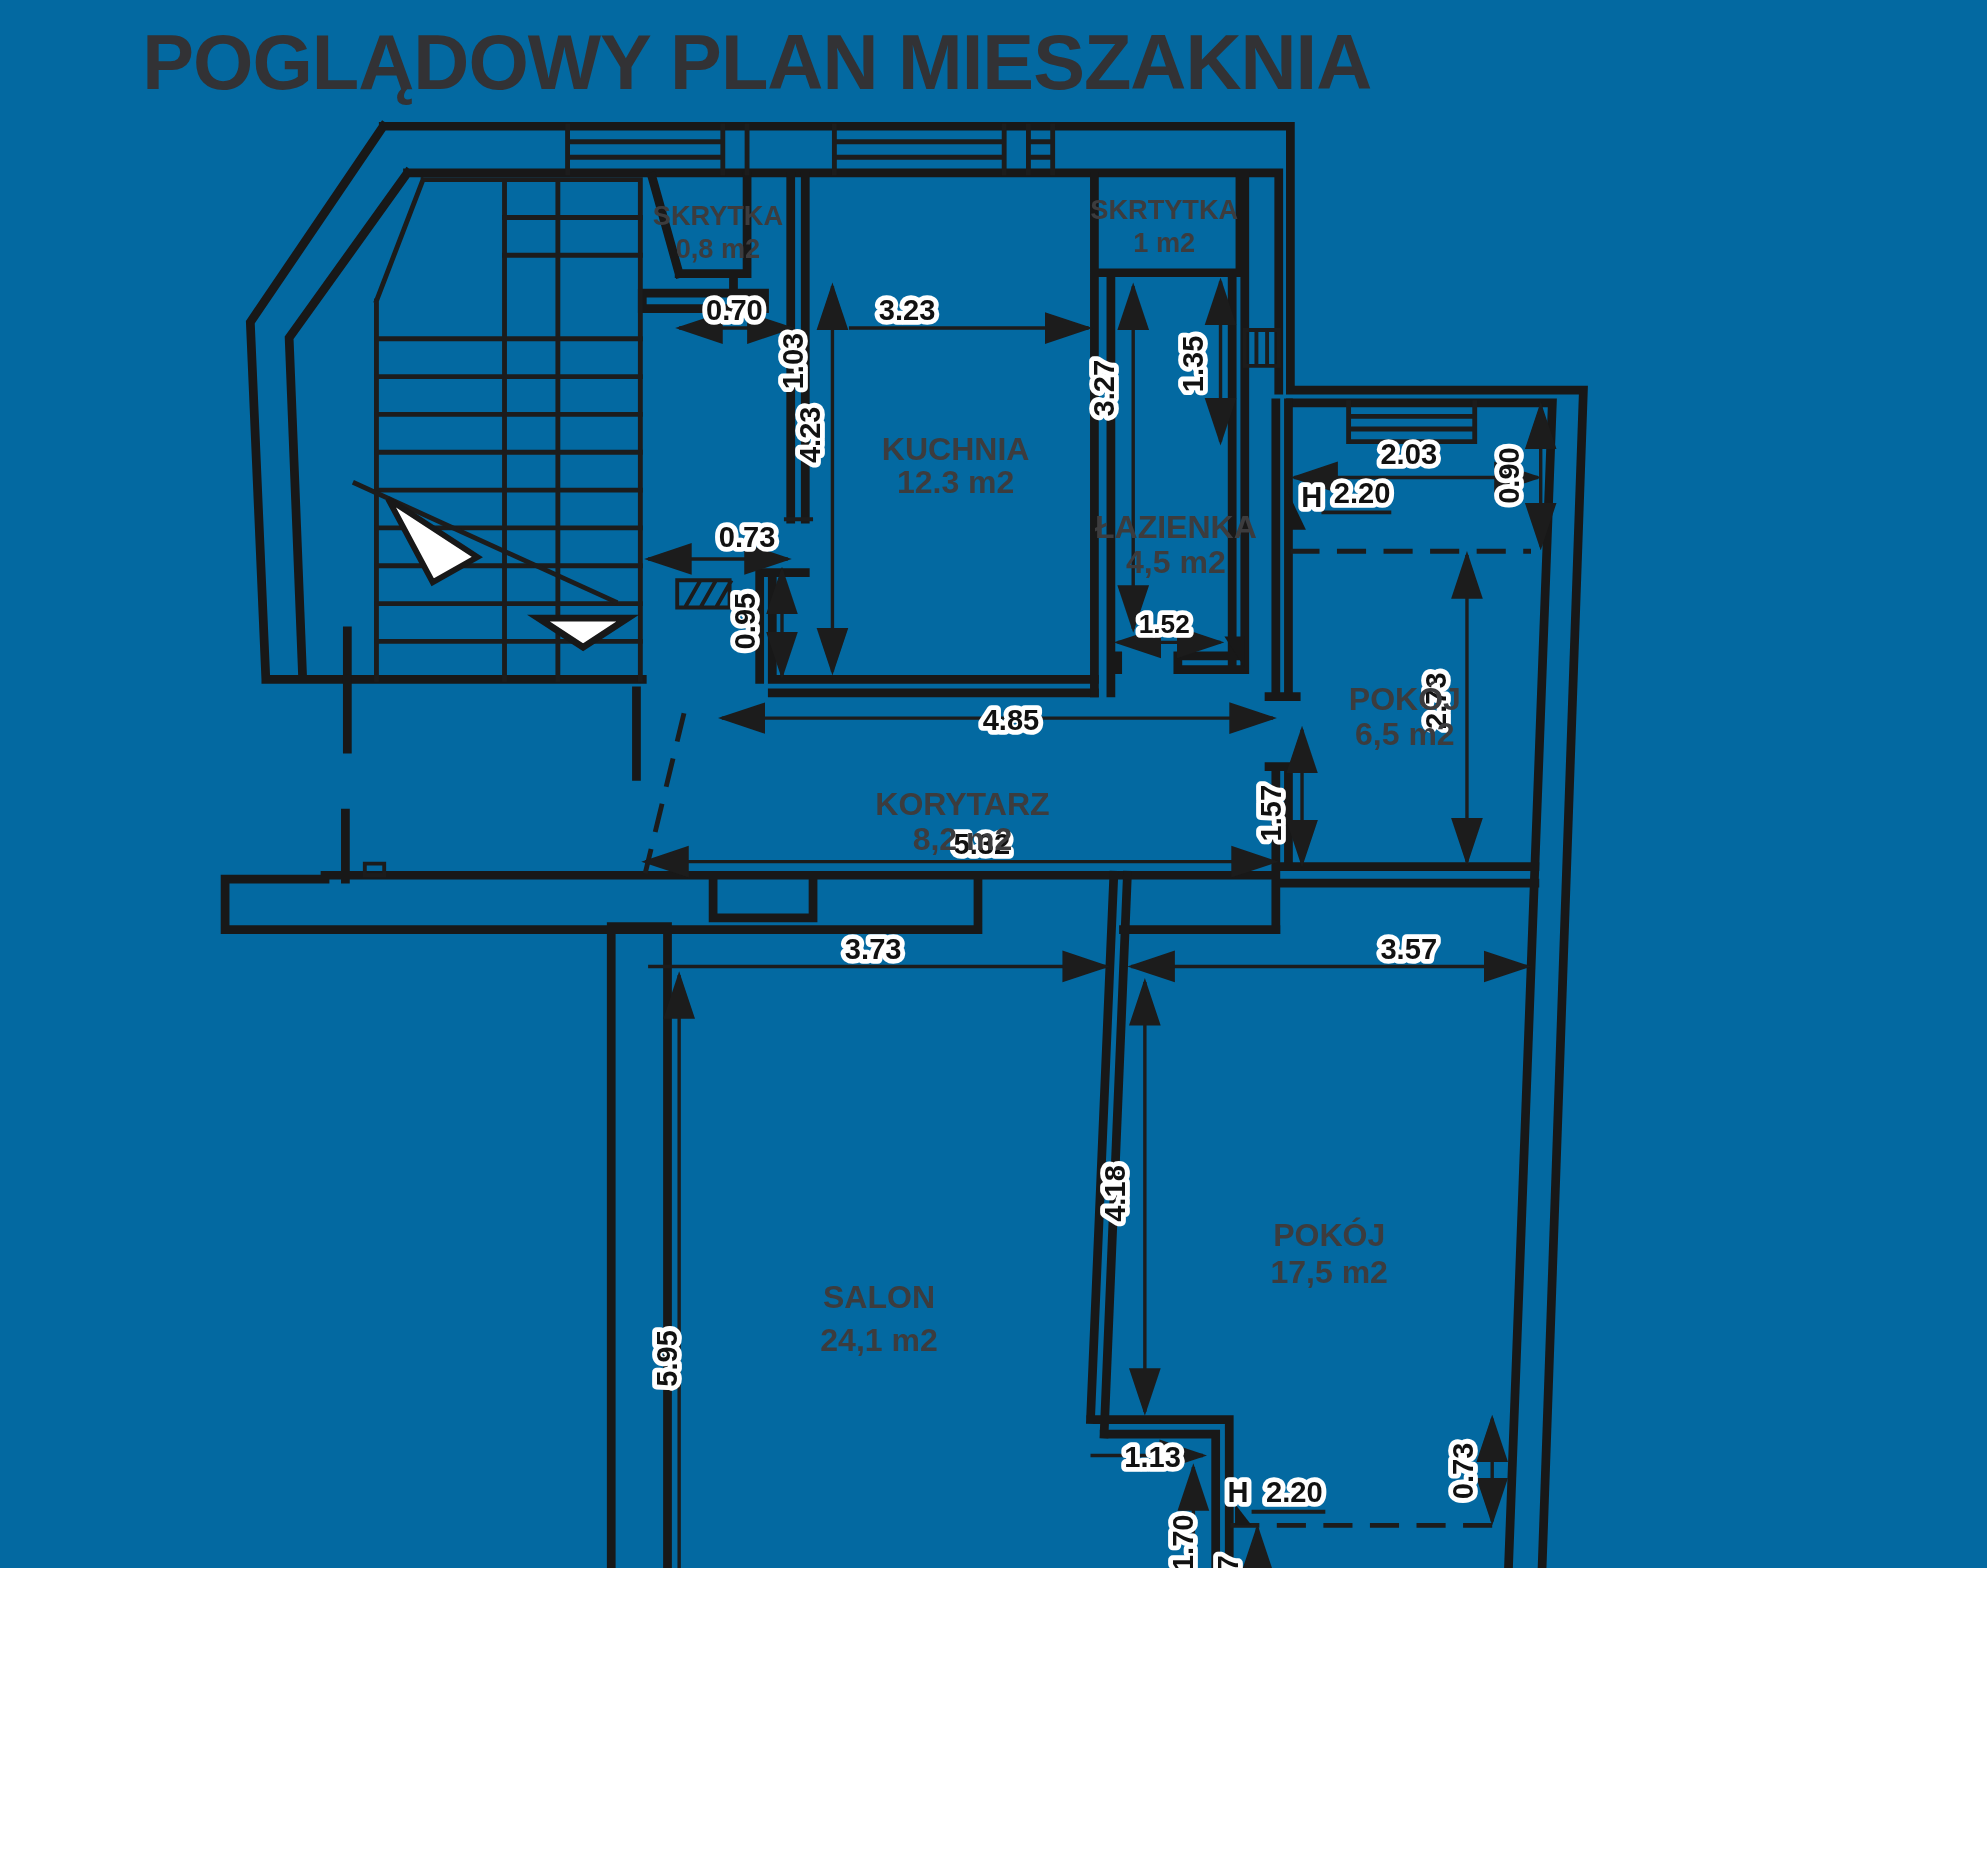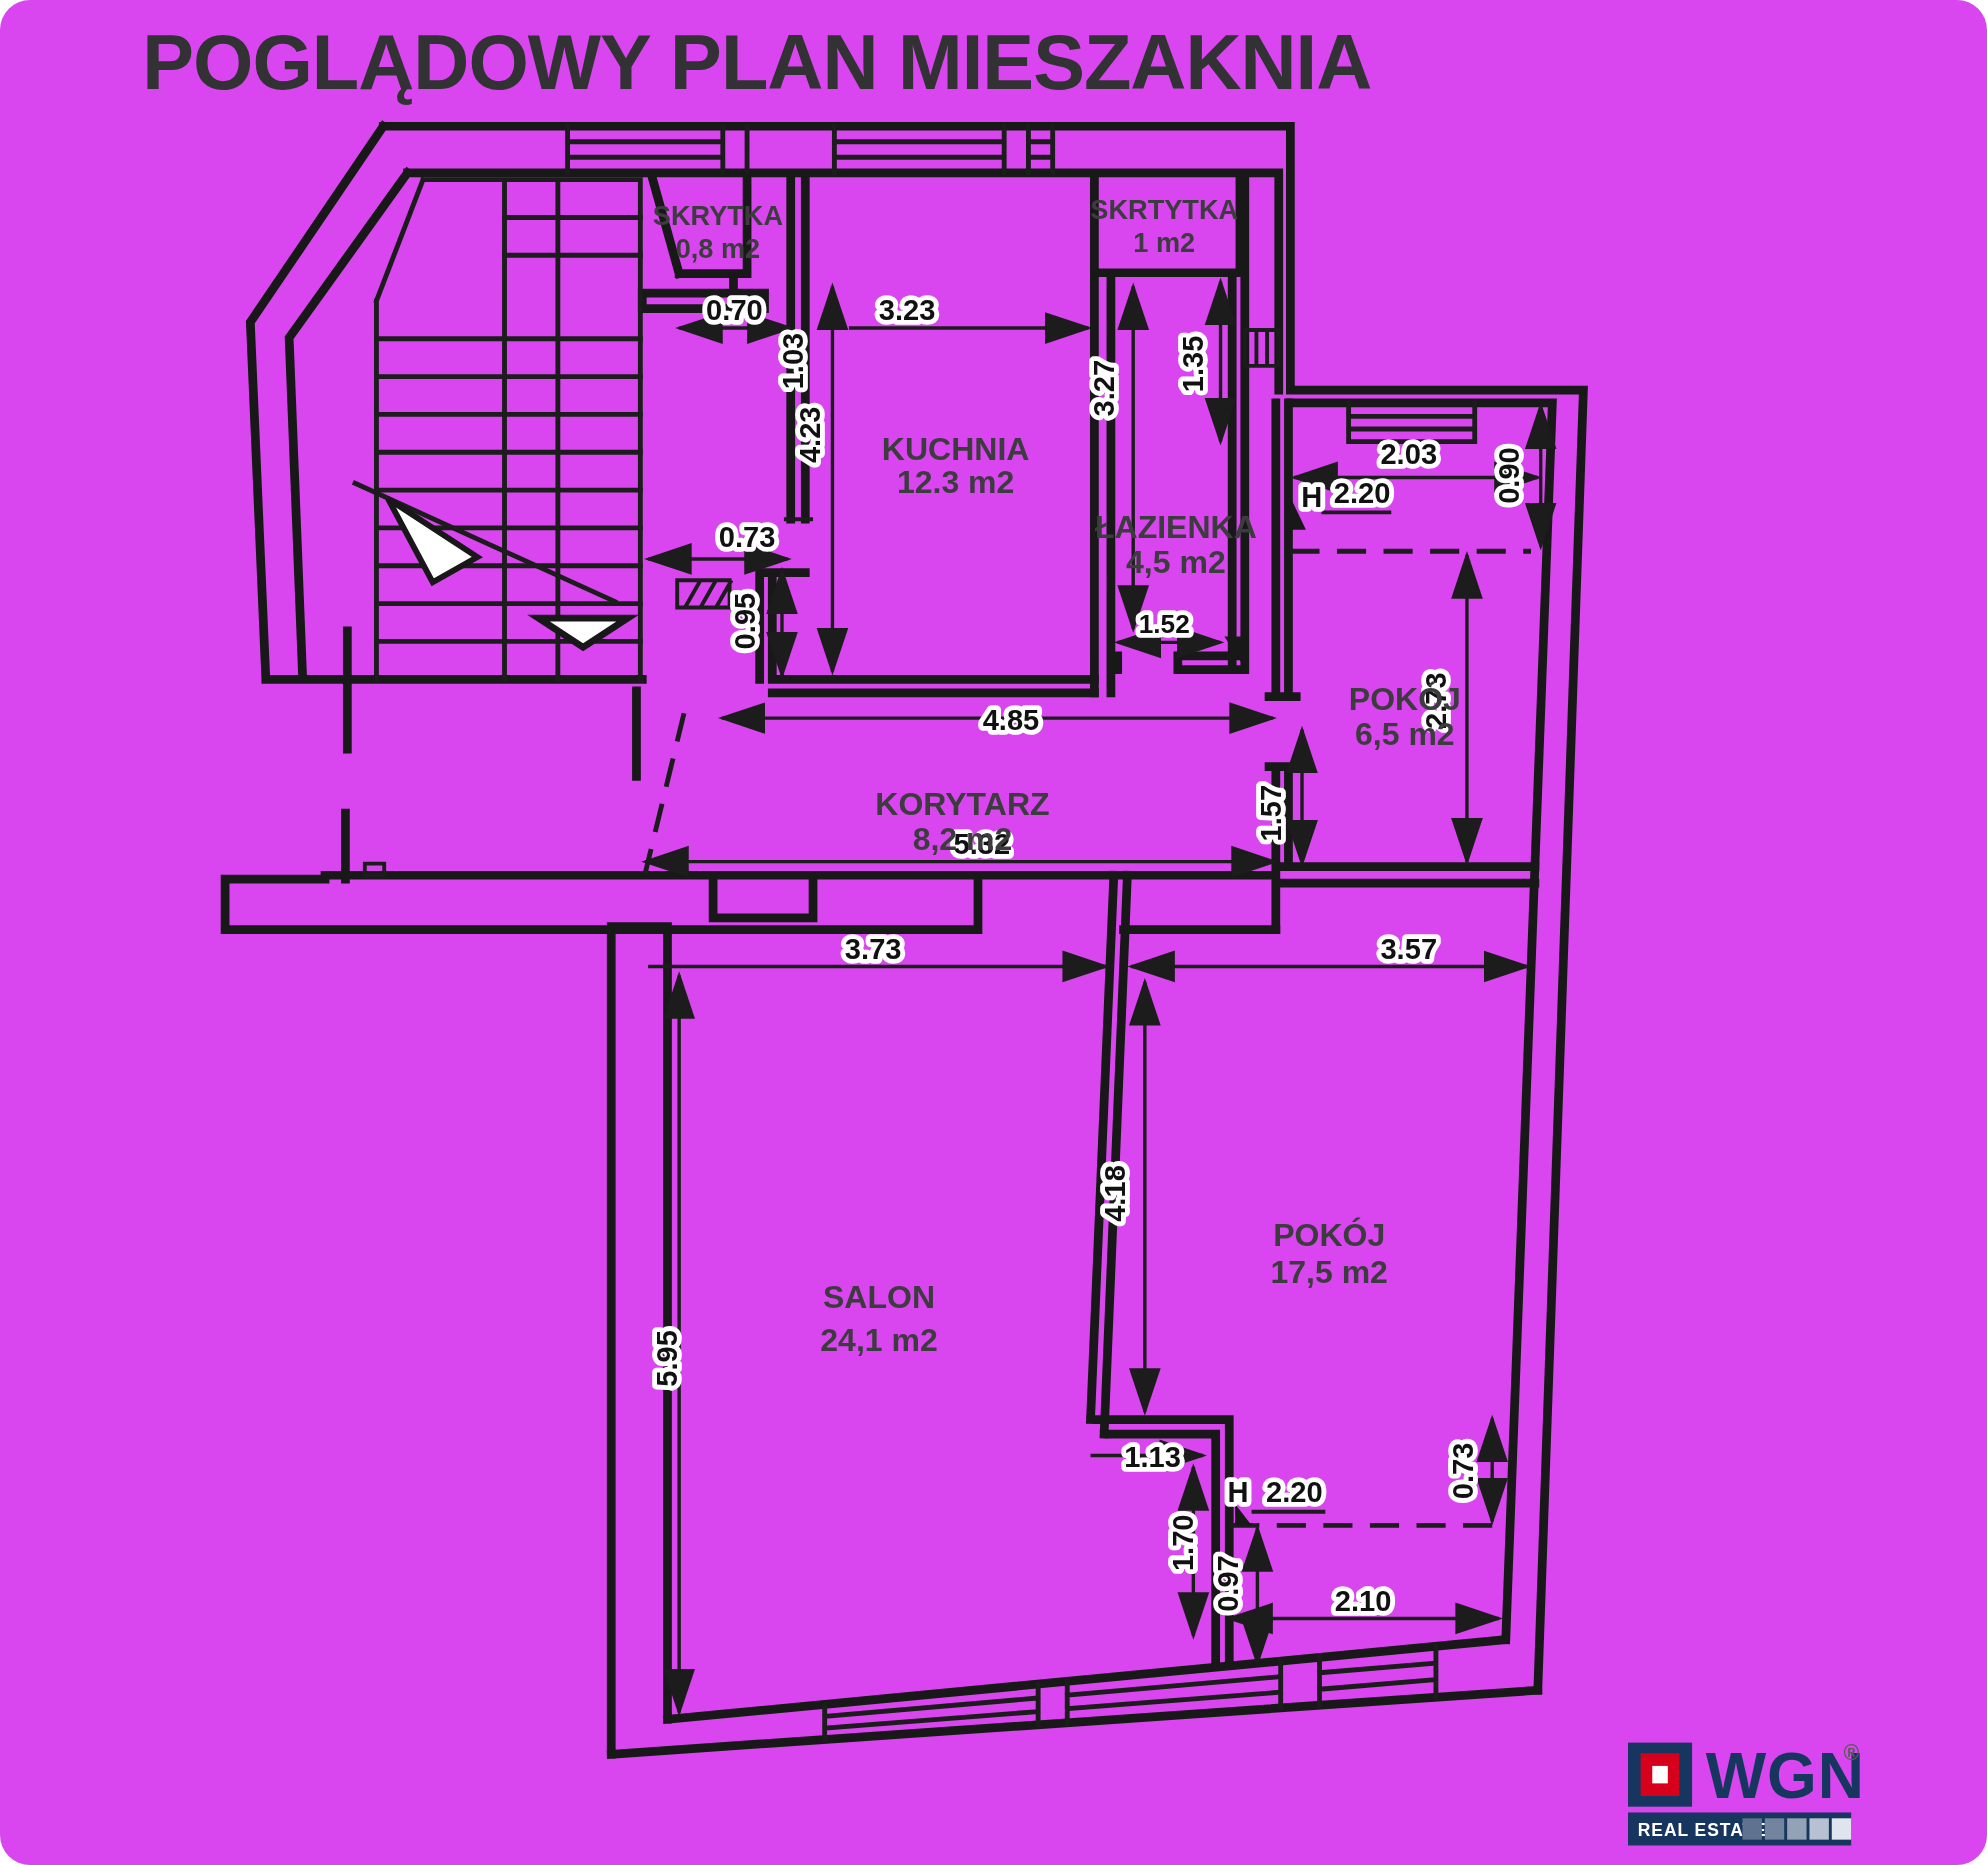--- a/index.html
+++ b/index.html
@@ -1,16 +1,16 @@
 <!DOCTYPE html>
 <html><head>
 <meta charset="utf-8">
 <style>
   html,body{margin:0;padding:0;background:#ffffff;}
-  .page{width:1987px;height:1865px;position:relative;background:#d946ef;font-family:"Liberation Sans",sans-serif;border-radius:30px;}
+  .page{width:1987px;height:1568px;position:relative;background:#0369a1;font-family:"Liberation Sans",sans-serif;}
   svg{display:block;}
   .w9{stroke:#181818;stroke-width:9;fill:none;stroke-linecap:square;}
   .w5{stroke:#1c1c1c;stroke-width:5;fill:none;stroke-linecap:square;}
   .w4{stroke:#1c1c1c;stroke-width:4;fill:none;}
   .dl{stroke:#1c1c1c;stroke-width:3.5;fill:none;}
   .dash{stroke:#1c1c1c;stroke-width:5;fill:none;stroke-dasharray:30 18;}
   .fillb{fill:#181818;stroke:none;}
   .dim{font-family:"Liberation Sans",sans-serif;font-weight:bold;font-size:30px;fill:#111;
        text-anchor:middle;paint-order:stroke;stroke:#fff;stroke-width:10px;stroke-linejoin:round;}
   .dims{font-size:27px;}

